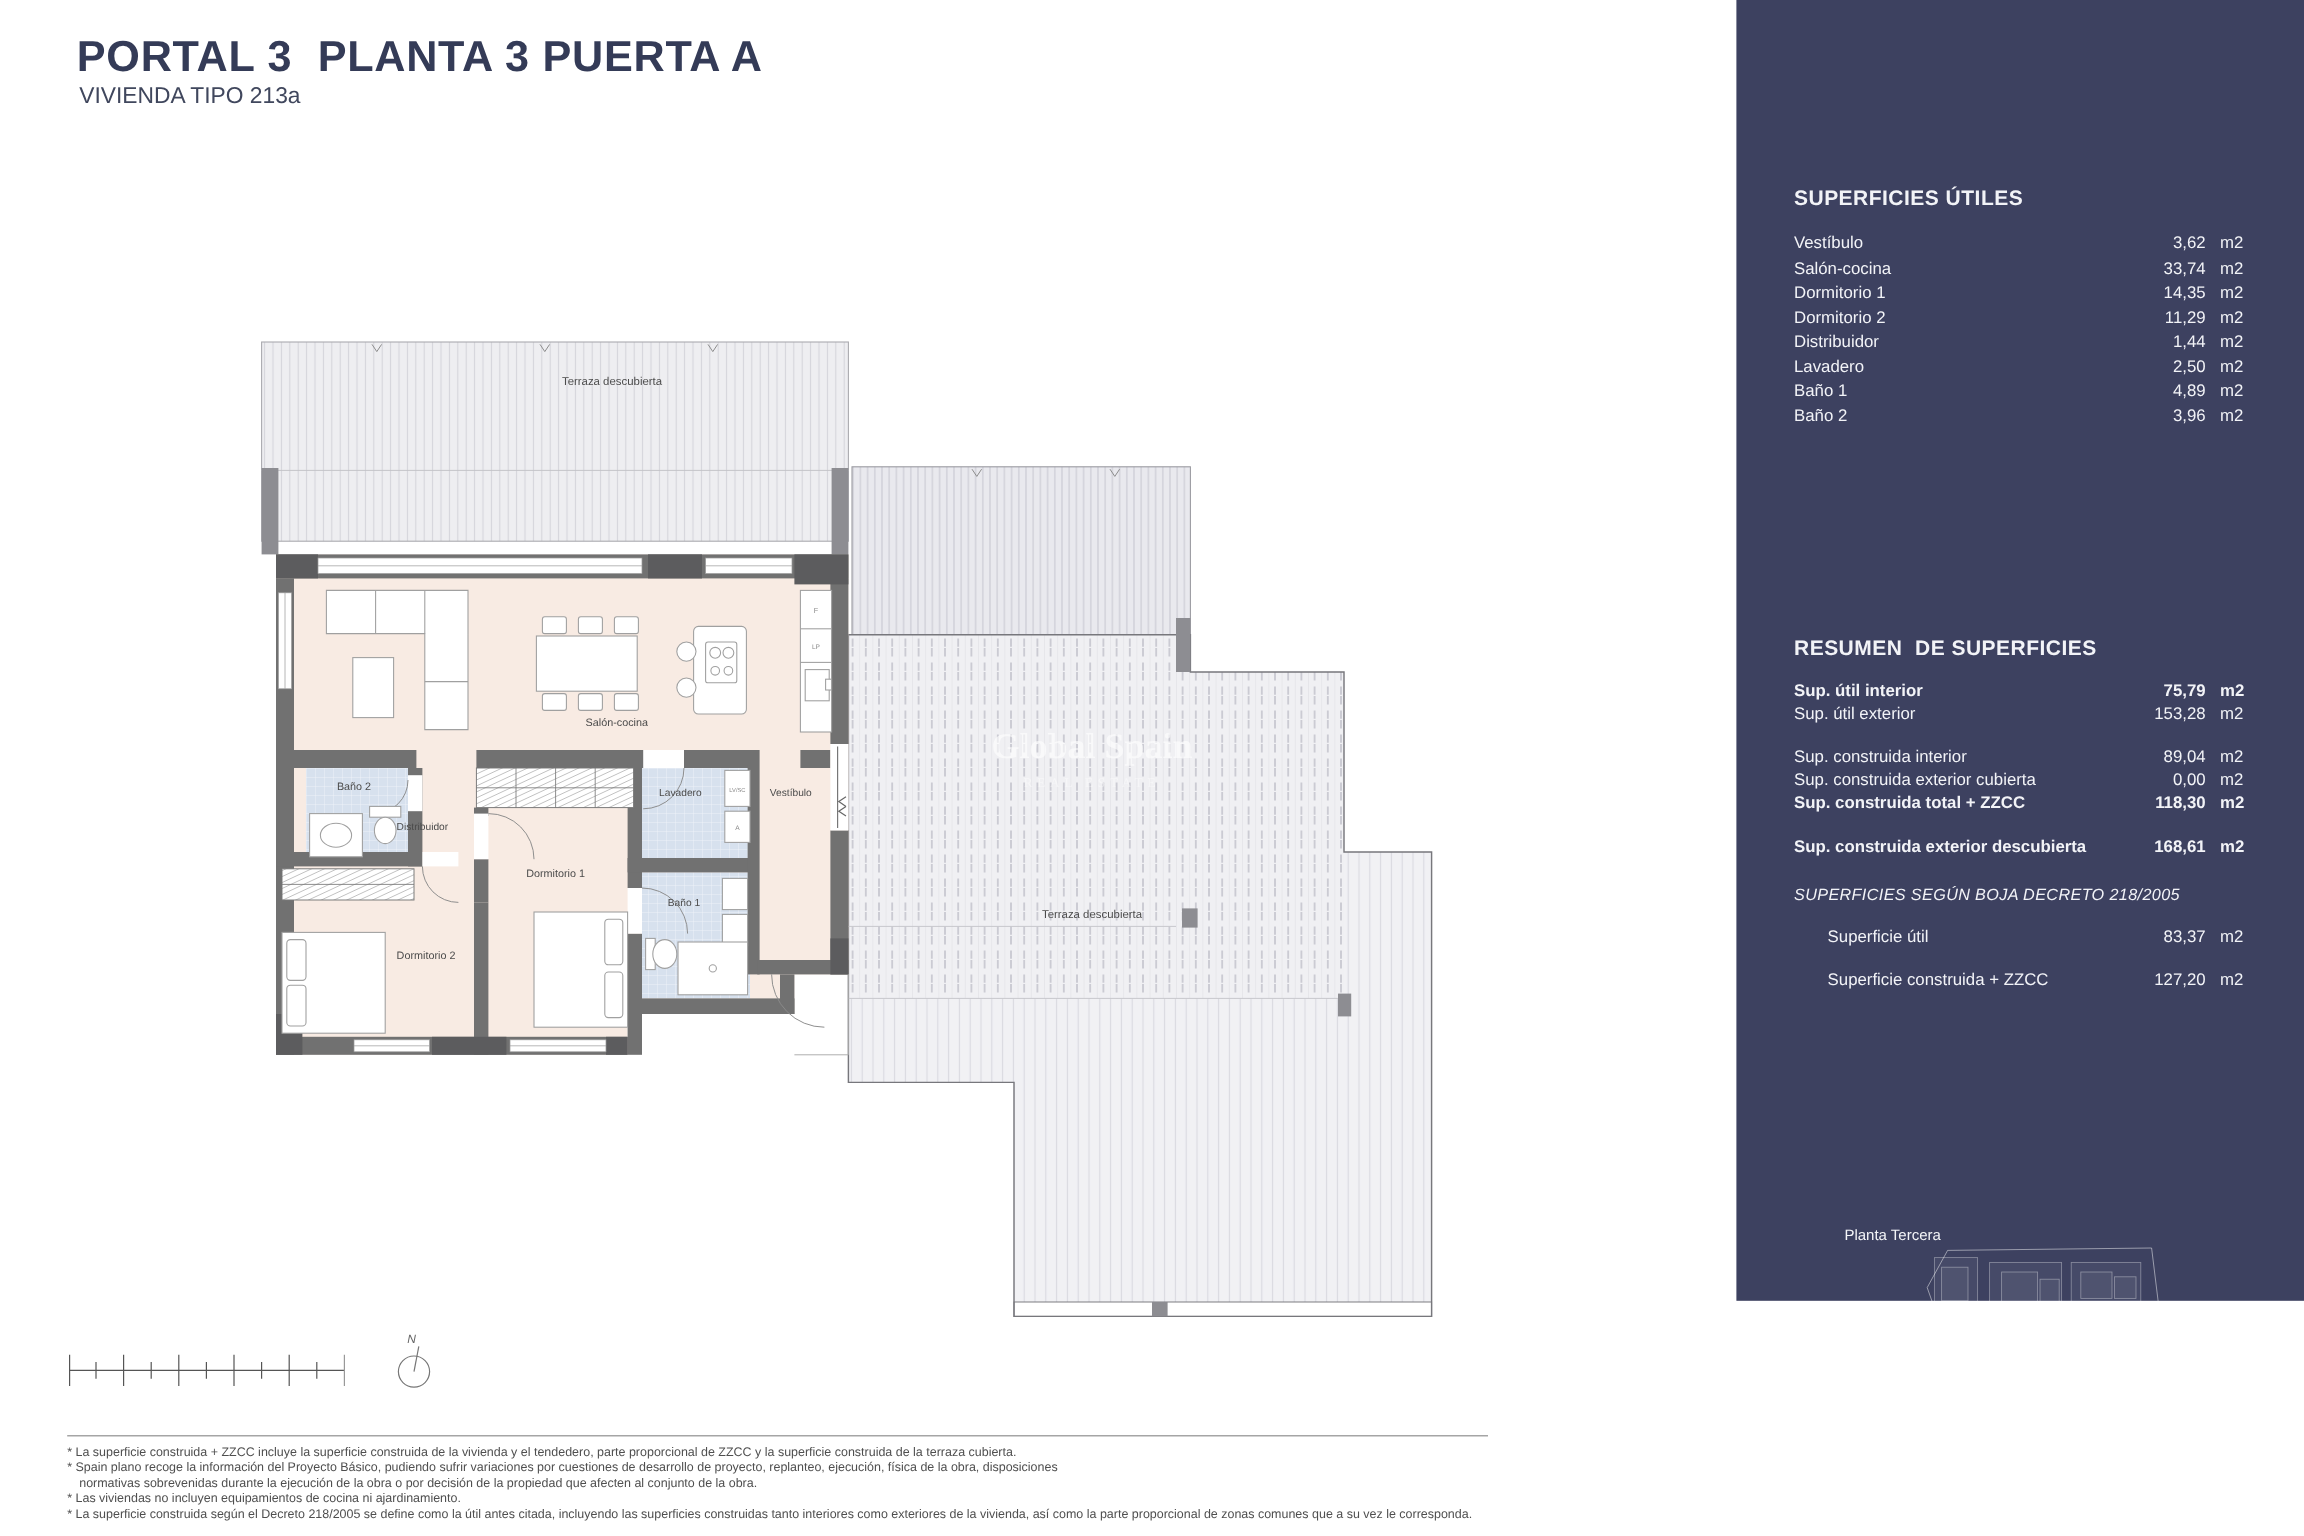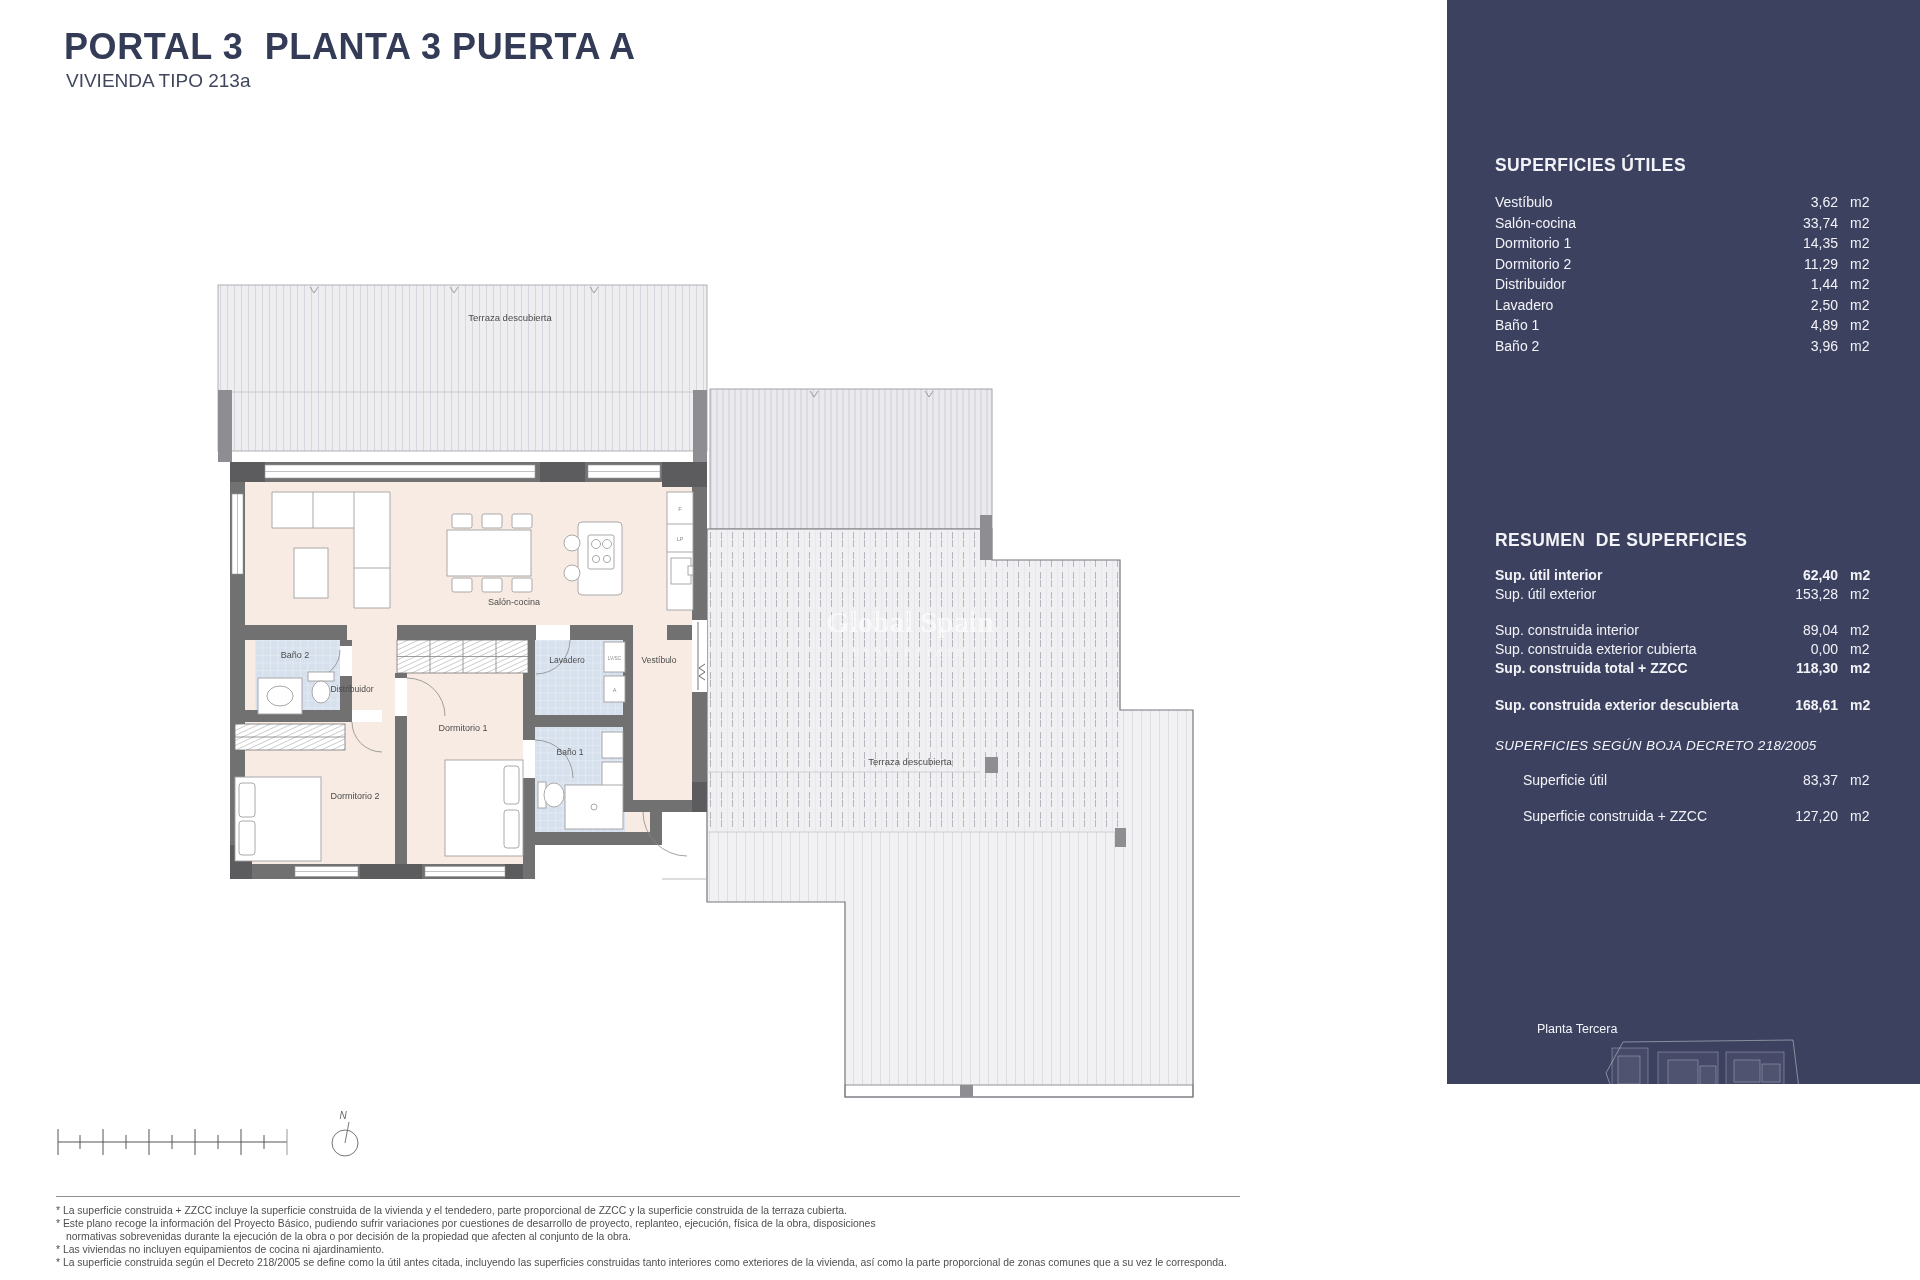--- a/index.html
+++ b/index.html
@@ -276,21 +276,21 @@
     <g>
       <circle cx="305" cy="45" r="13" fill="none" stroke="#777" stroke-width="1"></circle>
       <line x1="305" y1="45" x2="309" y2="24" stroke="#777" stroke-width="1"></line>
       <text x="303" y="21" font-size="10" fill="#666" font-style="italic" text-anchor="middle">N</text>
     </g>
   </svg>
 
   <div class="footer">
     <div class="rule"></div>
     <div class="fnote">* La superficie construida + ZZCC incluye la superficie construida de la vivienda y el tendedero, parte proporcional de ZZCC y la superficie construida de la terraza cubierta.</div>
-    <div class="fnote">* Este plano recoge la información del Proyecto Básico, pudiendo sufrir variaciones por cuestiones de desarrollo de proyecto, replanteo, ejecución, física de la obra, disposiciones</div>
+    <div class="fnote">* Spain plano recoge la información del Proyecto Básico, pudiendo sufrir variaciones por cuestiones de desarrollo de proyecto, replanteo, ejecución, física de la obra, disposiciones</div>
     <div class="fnote indent">normativas sobrevenidas durante la ejecución de la obra o por decisión de la propiedad que afecten al conjunto de la obra.</div>
     <div class="fnote">* Las viviendas no incluyen equipamientos de cocina ni ajardinamiento.</div>
     <div class="fnote">* La superficie construida según el Decreto 218/2005 se define como la útil antes citada, incluyendo las superficies construidas tanto interiores como exteriores de la vivienda, así como la parte proporcional de zonas comunes que a su vez le corresponda.</div>
   </div>
 
   <div class="sidebar">
 
     <div class="sb-block sb-useful">
       <div class="sb-title">SUPERFICIES ÚTILES</div>
       <div class="rows">
@@ -335,21 +335,21 @@
             <span class="unit">m2</span>
           </div>
       </div>
     </div>
 
     <div class="sb-block sb-summary">
       <div class="sb-title">RESUMEN  DE SUPERFICIES</div>
       <div class="rows">
         <div class="sb-row bold">
             <span class="lbl">Sup. útil interior</span>
-            <span class="val">62,40</span>
+            <span class="val">75,79</span>
             <span class="unit">m2</span>
           </div>
         <div class="sb-row">
             <span class="lbl">Sup. útil exterior</span>
             <span class="val">153,28</span>
             <span class="unit">m2</span>
           </div>
         <div class="gap17"></div>
         <div class="sb-row">
             <span class="lbl">Sup. construida interior</span>

